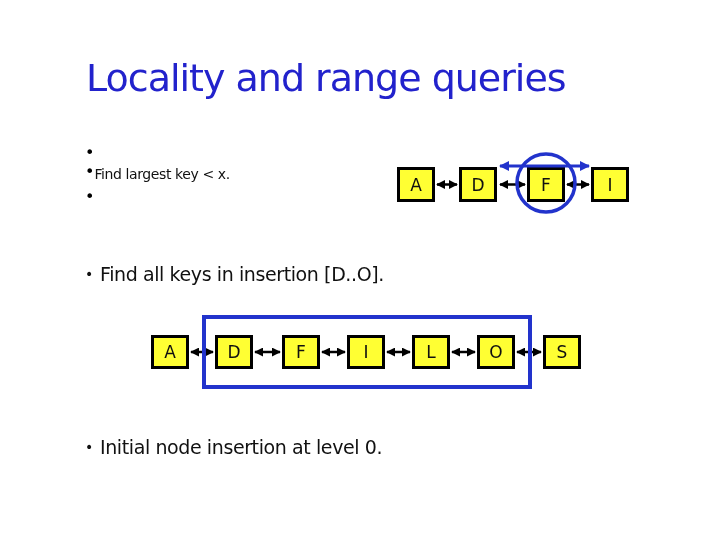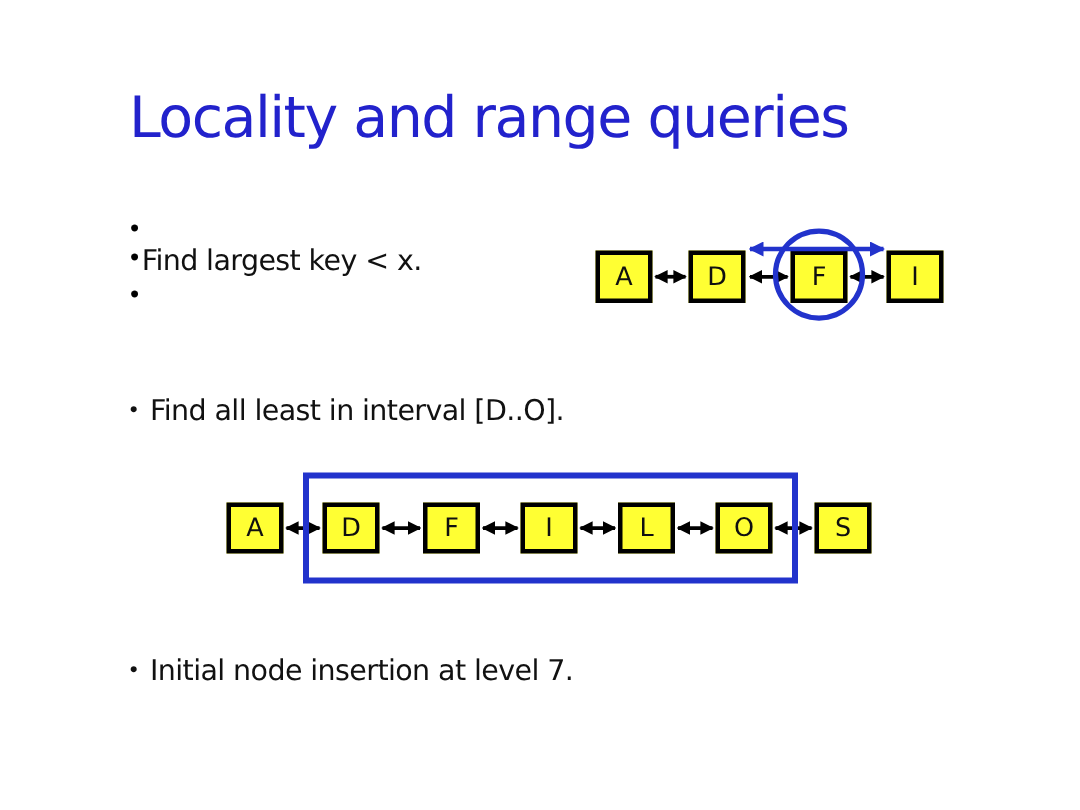--- a/index.html
+++ b/index.html
@@ -81,35 +81,35 @@
 <div class="slide">
 
   <h1 class="title">Locality and range queries</h1>
 
   <div class="bullets-top" style="position:absolute;">
     <div class="row">
       <span class="dot">•</span>
     </div>
     <div class="row">
       <span class="dot">•</span>
-      <span class="txt" style="line-height:25px;font-size:19px;letter-spacing:-0.4px;color:#111;">Find largest key &lt; x.</span>
+      <span class="txt" style="line-height:25px;font-size:14px;letter-spacing:-0.4px;color:#111;">Find largest key &lt; x.</span>
     </div>
     <div class="row">
       <span class="dot">•</span>
     </div>
   </div>
 
   <div class="bullet-line bullet-interval">
     <span class="dot">•</span>
-    <span class="txt">Find all least in interval [D..O].</span>
+    <span class="txt">Find all keys in insertion [D..O].</span>
   </div>
 
   <div class="bullet-line bullet-bottom">
     <span class="dot">•</span>
-    <span class="txt">Initial node insertion at level 7.</span>
+    <span class="txt">Initial node insertion at level 0.</span>
   </div>
 
   <div>
     <div class="node-box d1" style="left:397px;">A</div>
     <div class="node-box d1" style="left:459px;">D</div>
     <div class="node-box d1" style="left:527px;">F</div>
     <div class="node-box d1" style="left:591px;">I</div>
   </div>
 
   <div>

